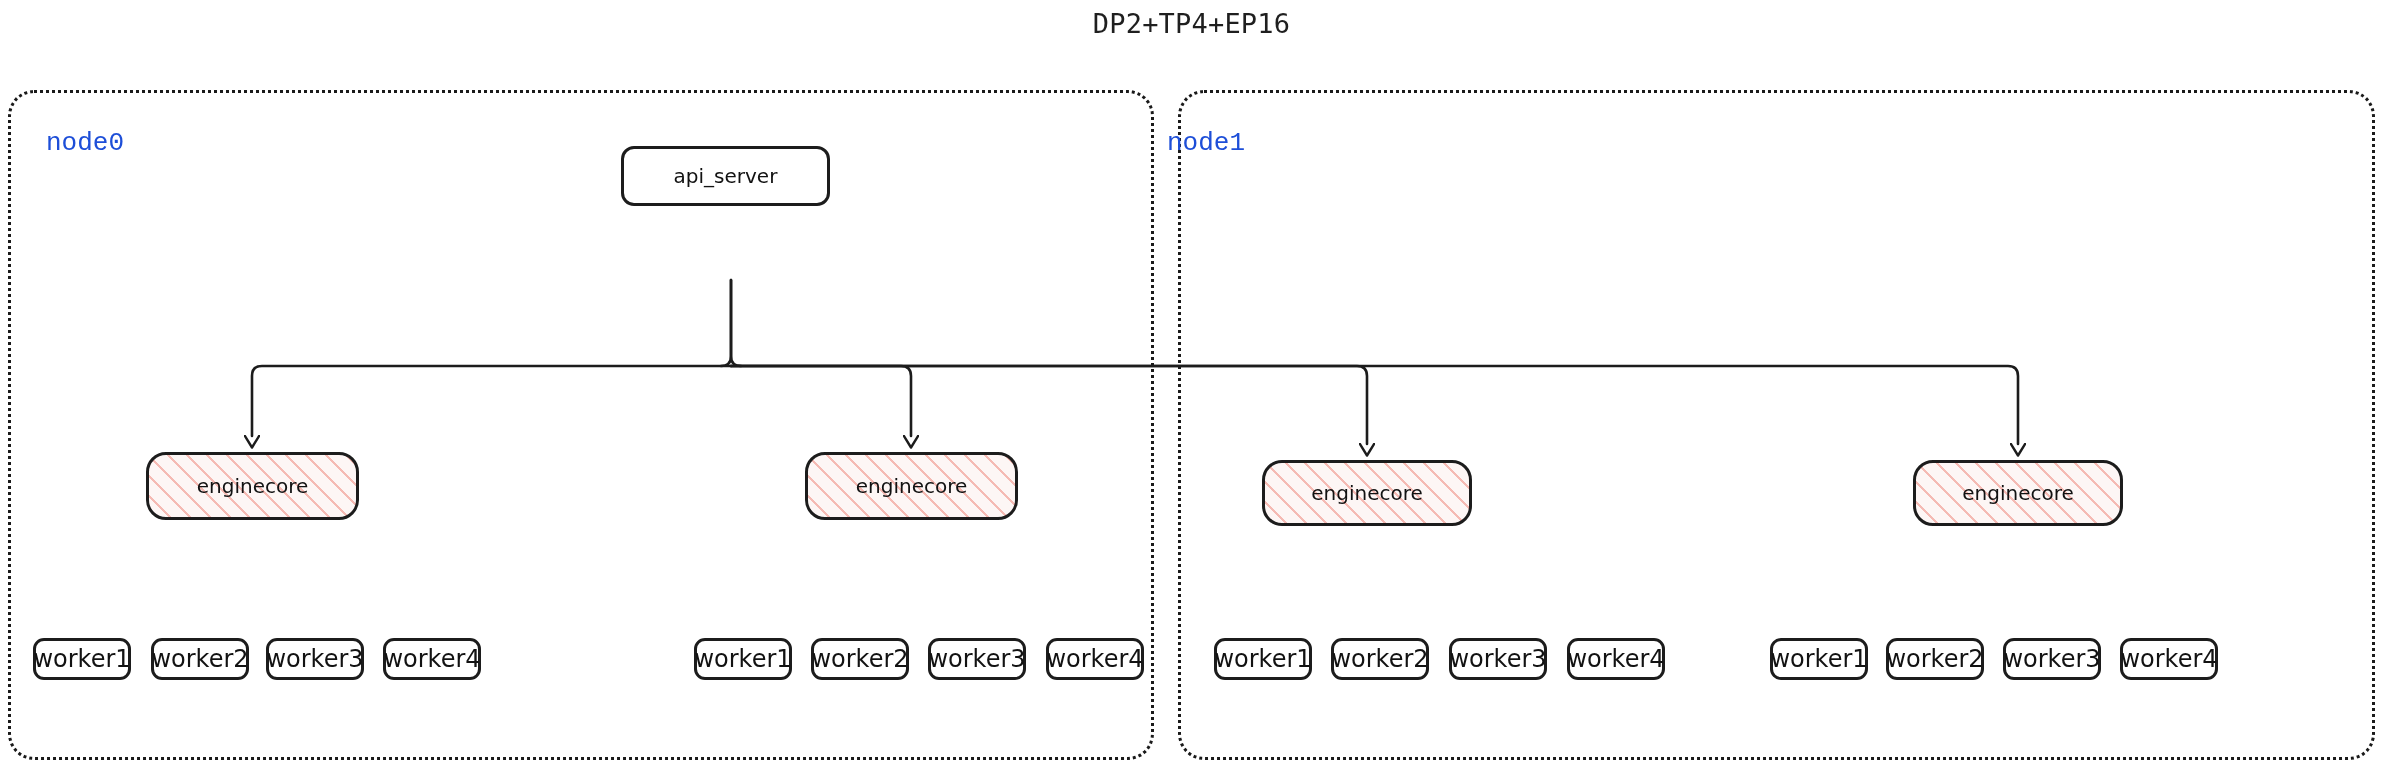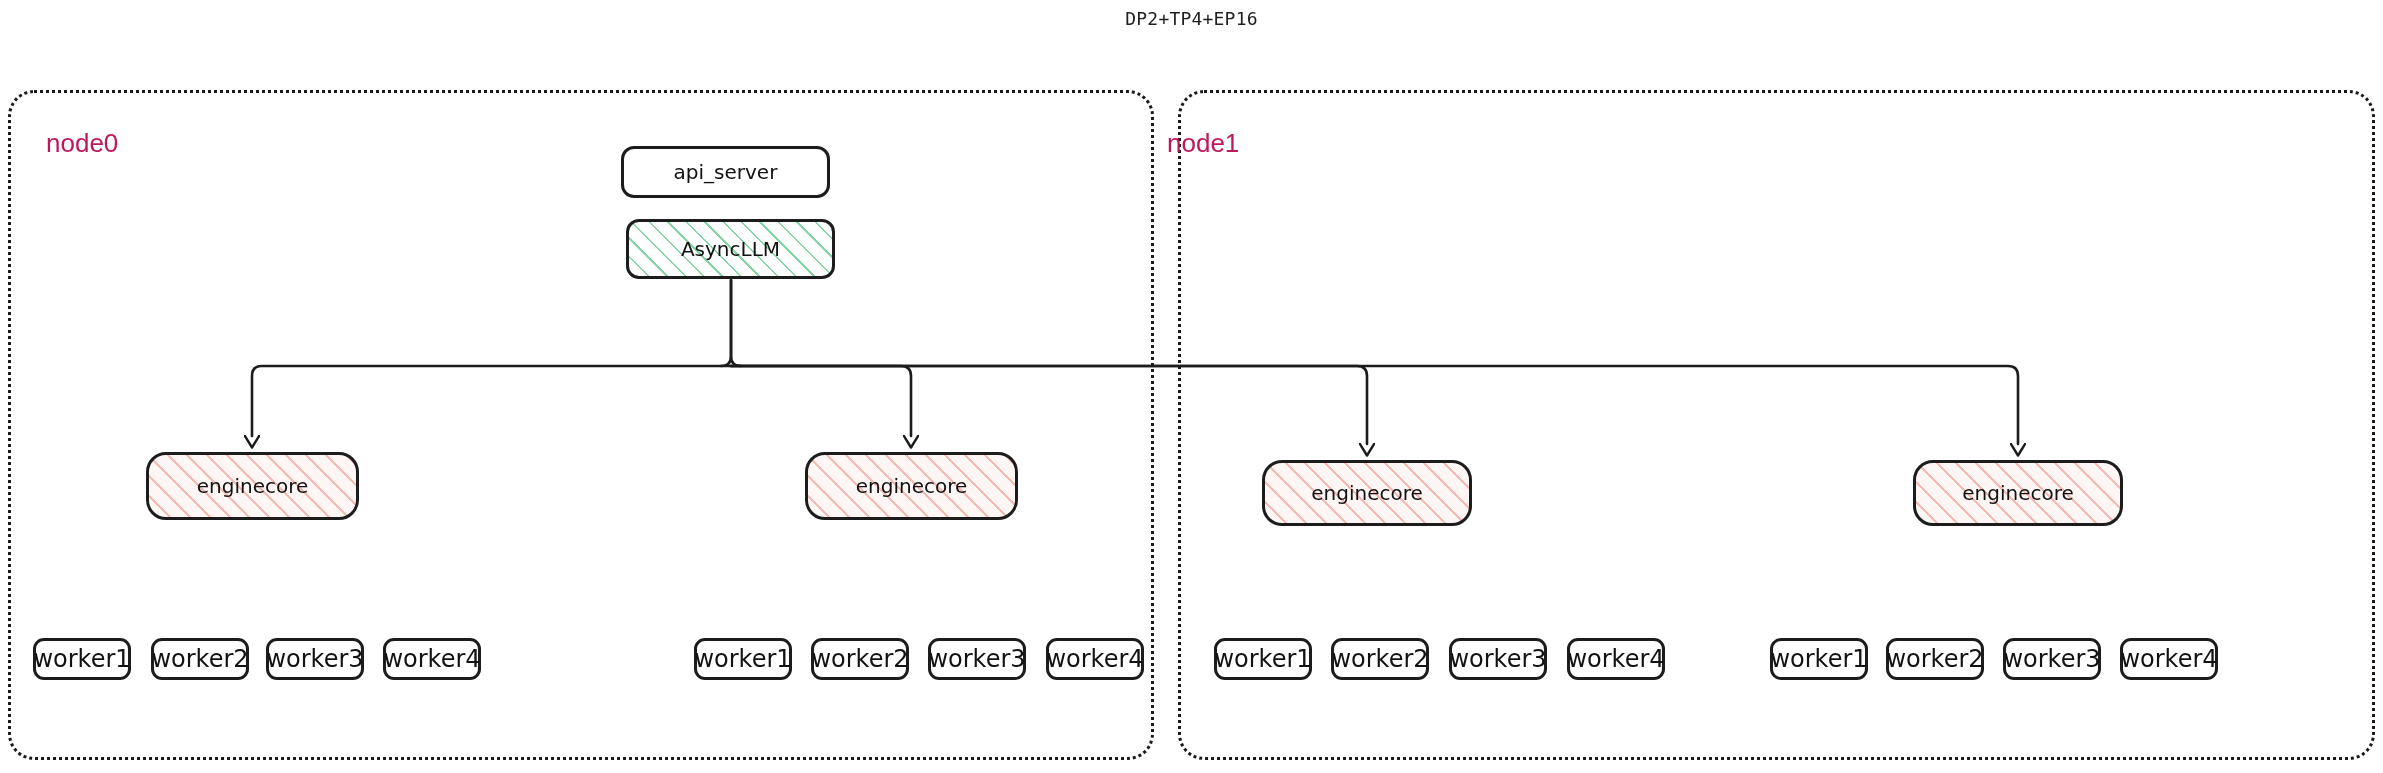--- a/index.html
+++ b/index.html
@@ -31,39 +31,39 @@
   }
 
   
   #diagram-title {
     position: absolute;
     left: 0;
     top: 8px;
     width: 2383px;
     text-align: center;
     font-family: "DejaVu Sans Mono", monospace;
-    font-size: 18px;
+    font-size: 27px;
     color: #1f1f1f;
     letter-spacing: 0.2px;
     white-space: nowrap;
   }
 
   
   .node-box {
     position: absolute;
     border: 3px dotted #1a1a1a;
     border-radius: 26px;
     box-sizing: border-box;
     background: transparent;
   }
   .node-label {
     position: absolute;
-    font-family: Liberation Sans, sans-serif;
+    font-family: Liberation Mono, monospace;
     font-size: 26px;
-    color: #be185d;
+    color: #1d4ed8;
     white-space: nowrap;
   }
 
   
   .box {
     position: absolute;
     box-sizing: border-box;
     border: 3.2px solid #1c1c1c;
     border-radius: 13px;
     display: flex;
@@ -145,27 +145,24 @@
       <path d="M731,366 L262,366 Q252,366 252,376 L252,436" marker-end="url(#arrowhead)"></path>
 
       <path d="M731,366 L901,366 Q911,366 911,376 L911,436" marker-end="url(#arrowhead)"></path>
 
       <path d="M731,366 L1357,366 Q1367,366 1367,376 L1367,444" marker-end="url(#arrowhead)"></path>
 
       <path d="M731,366 L2008,366 Q2018,366 2018,376 L2018,444" marker-end="url(#arrowhead)"></path>
     </g>
   </svg>
 
-  <div class="box plain" style="left:621px; top:146px; width:209px; height:52px;">
+  <div class="box plain" style="left:621px; top:146px; width:209px; height:60px;">
     <span class="box-text">api_server</span>
   </div>
 
-  <div class="box hatch-green" style="left:626px; top:219px; width:209px; height:60px;">
-    <span class="box-text">AsyncLLM</span>
-  </div>
 
   <div class="box hatch-red" style="left:146px; top:452px; width:213px; height:68px;">
     <span class="box-text">enginecore</span>
   </div>
 
   <div class="box hatch-red" style="left:805px; top:452px; width:213px; height:68px;">
     <span class="box-text">enginecore</span>
   </div>
 
   <div class="box hatch-red" style="left:1262px; top:460px; width:210px; height:66px;">

